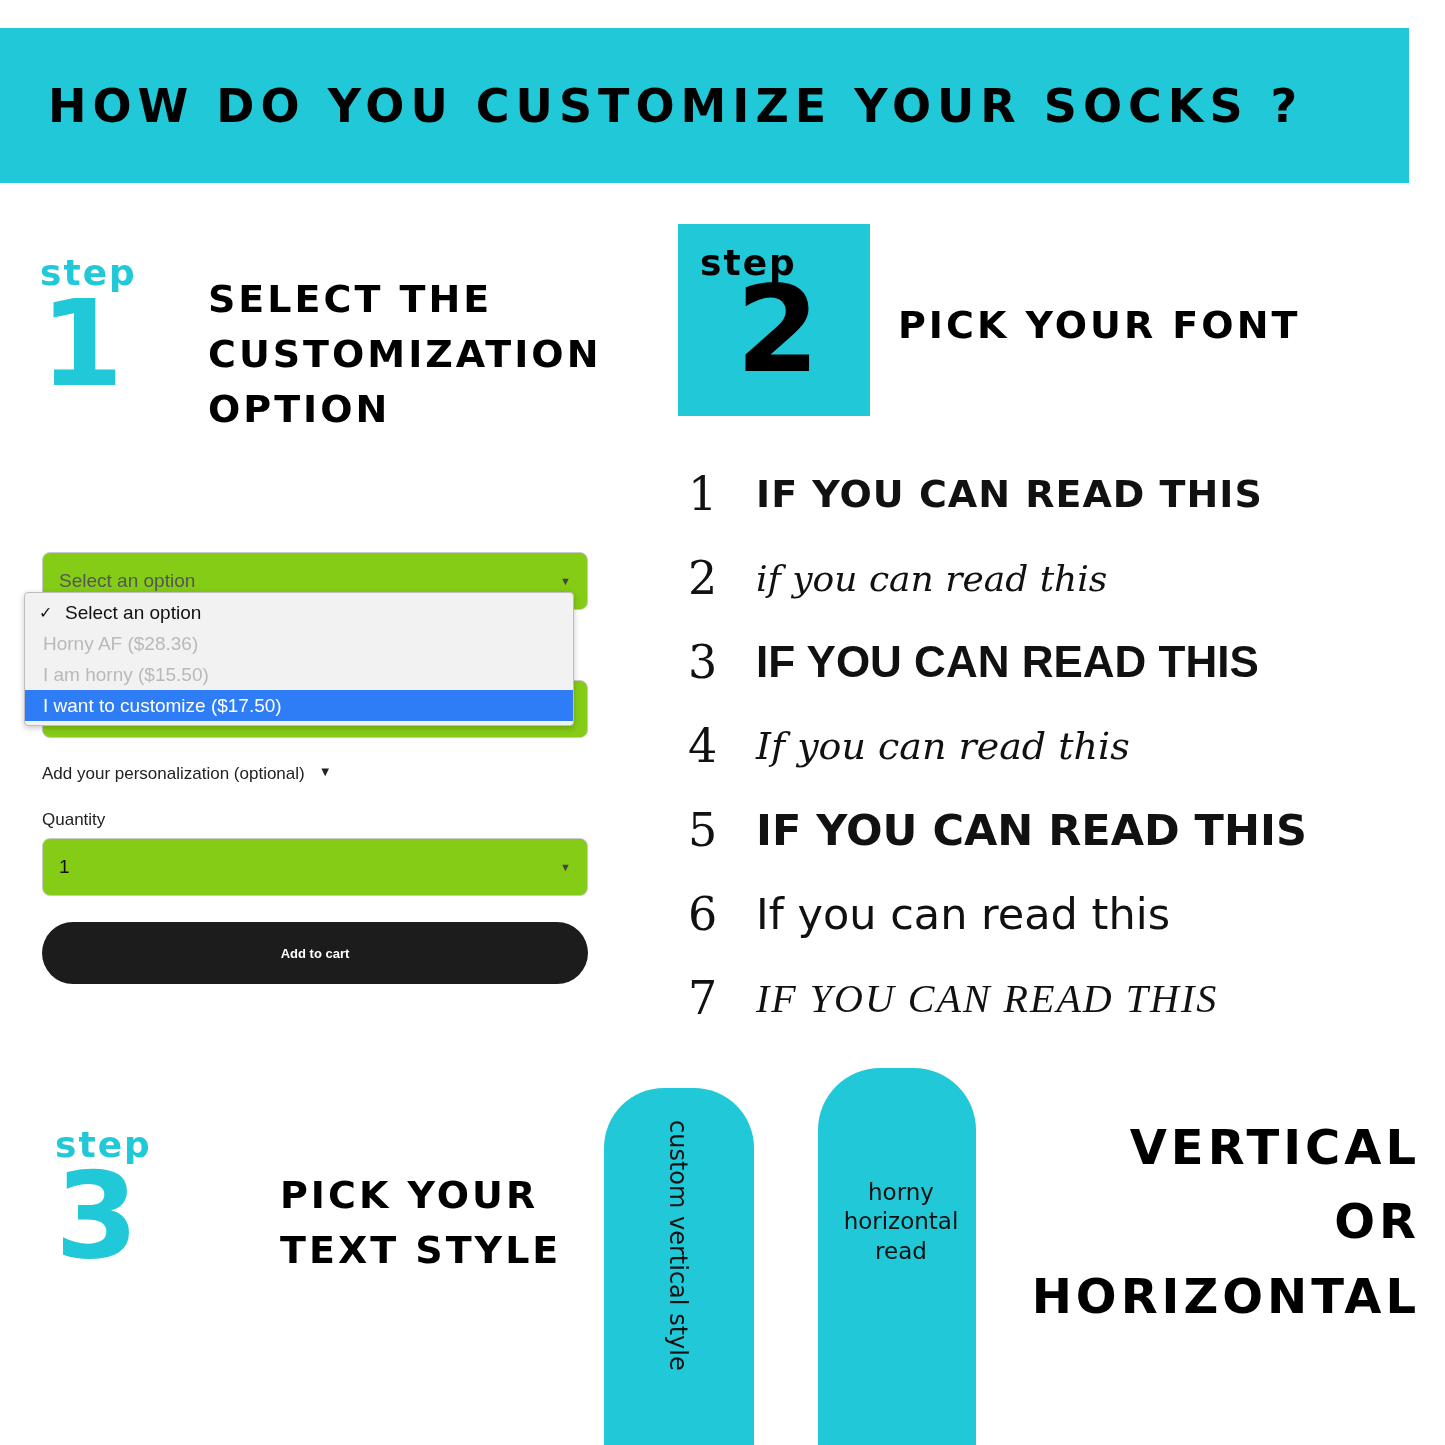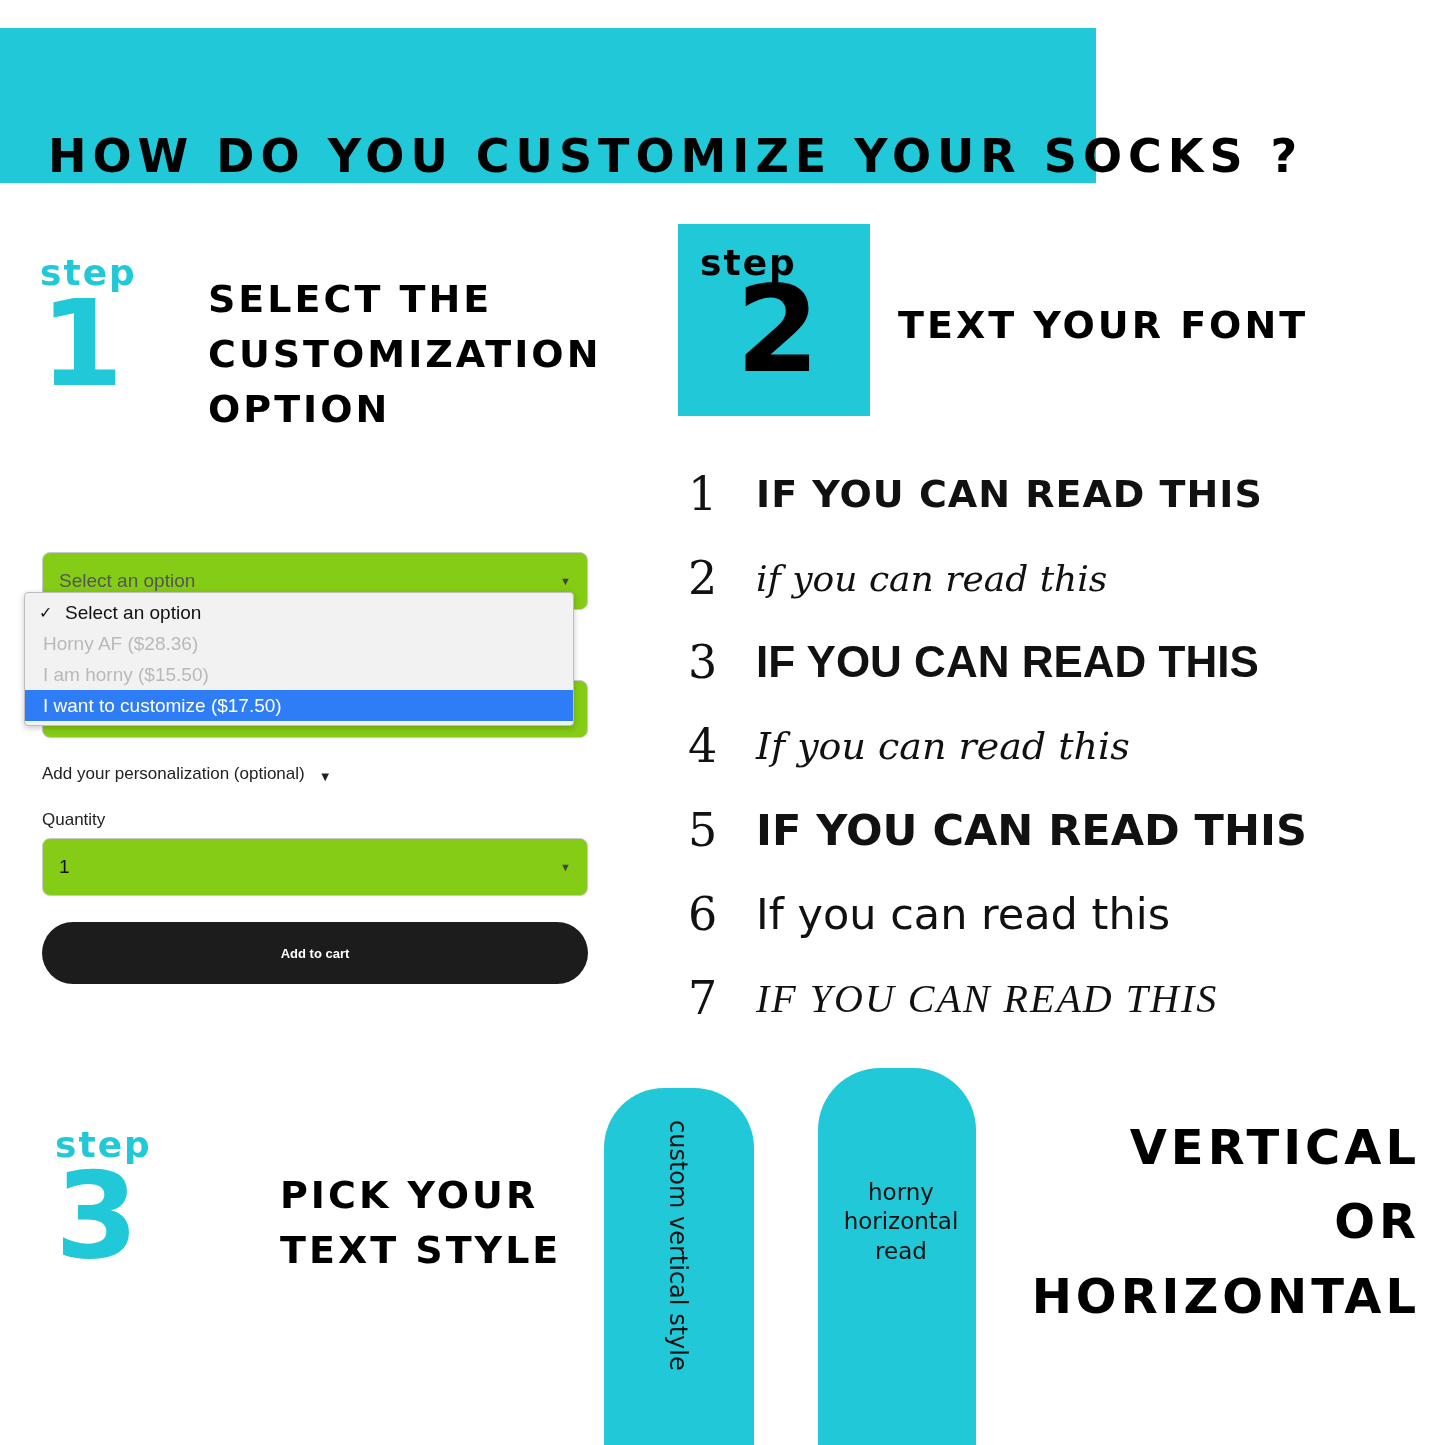--- a/index.html
+++ b/index.html
@@ -13,25 +13,25 @@
     position: relative;
     font-family: "DejaVu Sans", sans-serif;
     overflow: hidden;
   }
 
   
   .header-banner {
     position: absolute;
     left: 0;
     top: 28px;
-    width: 1096px;
+    width: 1409px;
     height: 155px;
     background: #21C8D8;
     display: flex;
-    align-items: flex-end;
+    align-items: center;
   }
   .header-title {
     font-family: "DejaVu Sans", sans-serif;
     font-weight: bold;
     font-size: 46px;
     letter-spacing: 6px;
     color: #000;
     padding-left: 48px;
     white-space: nowrap;
   }
@@ -133,21 +133,21 @@
     font-weight: bold;
     display: flex;
     align-items: center;
     justify-content: center;
     border: none;
     cursor: pointer;
   }
   .personalization-row {
     margin-top: 26px;
     display: flex;
-    align-items: flex-end;
+    align-items: flex-start;
     gap: 14px;
     font-family: "Liberation Sans", sans-serif;
     font-size: 17px;
     color: #222;
   }
   .personalization-row .chev { font-size: 13px; }
 
   
   .dropdown-open {
     position: absolute;
@@ -280,21 +280,21 @@
 <div id="step1-marker">
   <div class="step-word">step</div>
   <div class="step-number">1</div>
 </div>
 <div id="step1-heading" class="step-heading">SELECT THE CUSTOMIZATION OPTION</div>
 
 <div id="step2-badge">
   <span class="step-word">step</span>
   <span class="step-number">2</span>
 </div>
-<div id="step2-heading" class="step-heading">TEXT YOUR FONT</div>
+<div id="step2-heading" class="step-heading">PICK YOUR FONT</div>
 
 <div id="step3-marker">
   <div class="step-word">step</div>
   <div class="step-number">3</div>
 </div>
 <div id="step3-heading" class="step-heading">PICK YOUR TEXT STYLE</div>
 
 <div class="form-panel">
 
   <div class="select-box">

